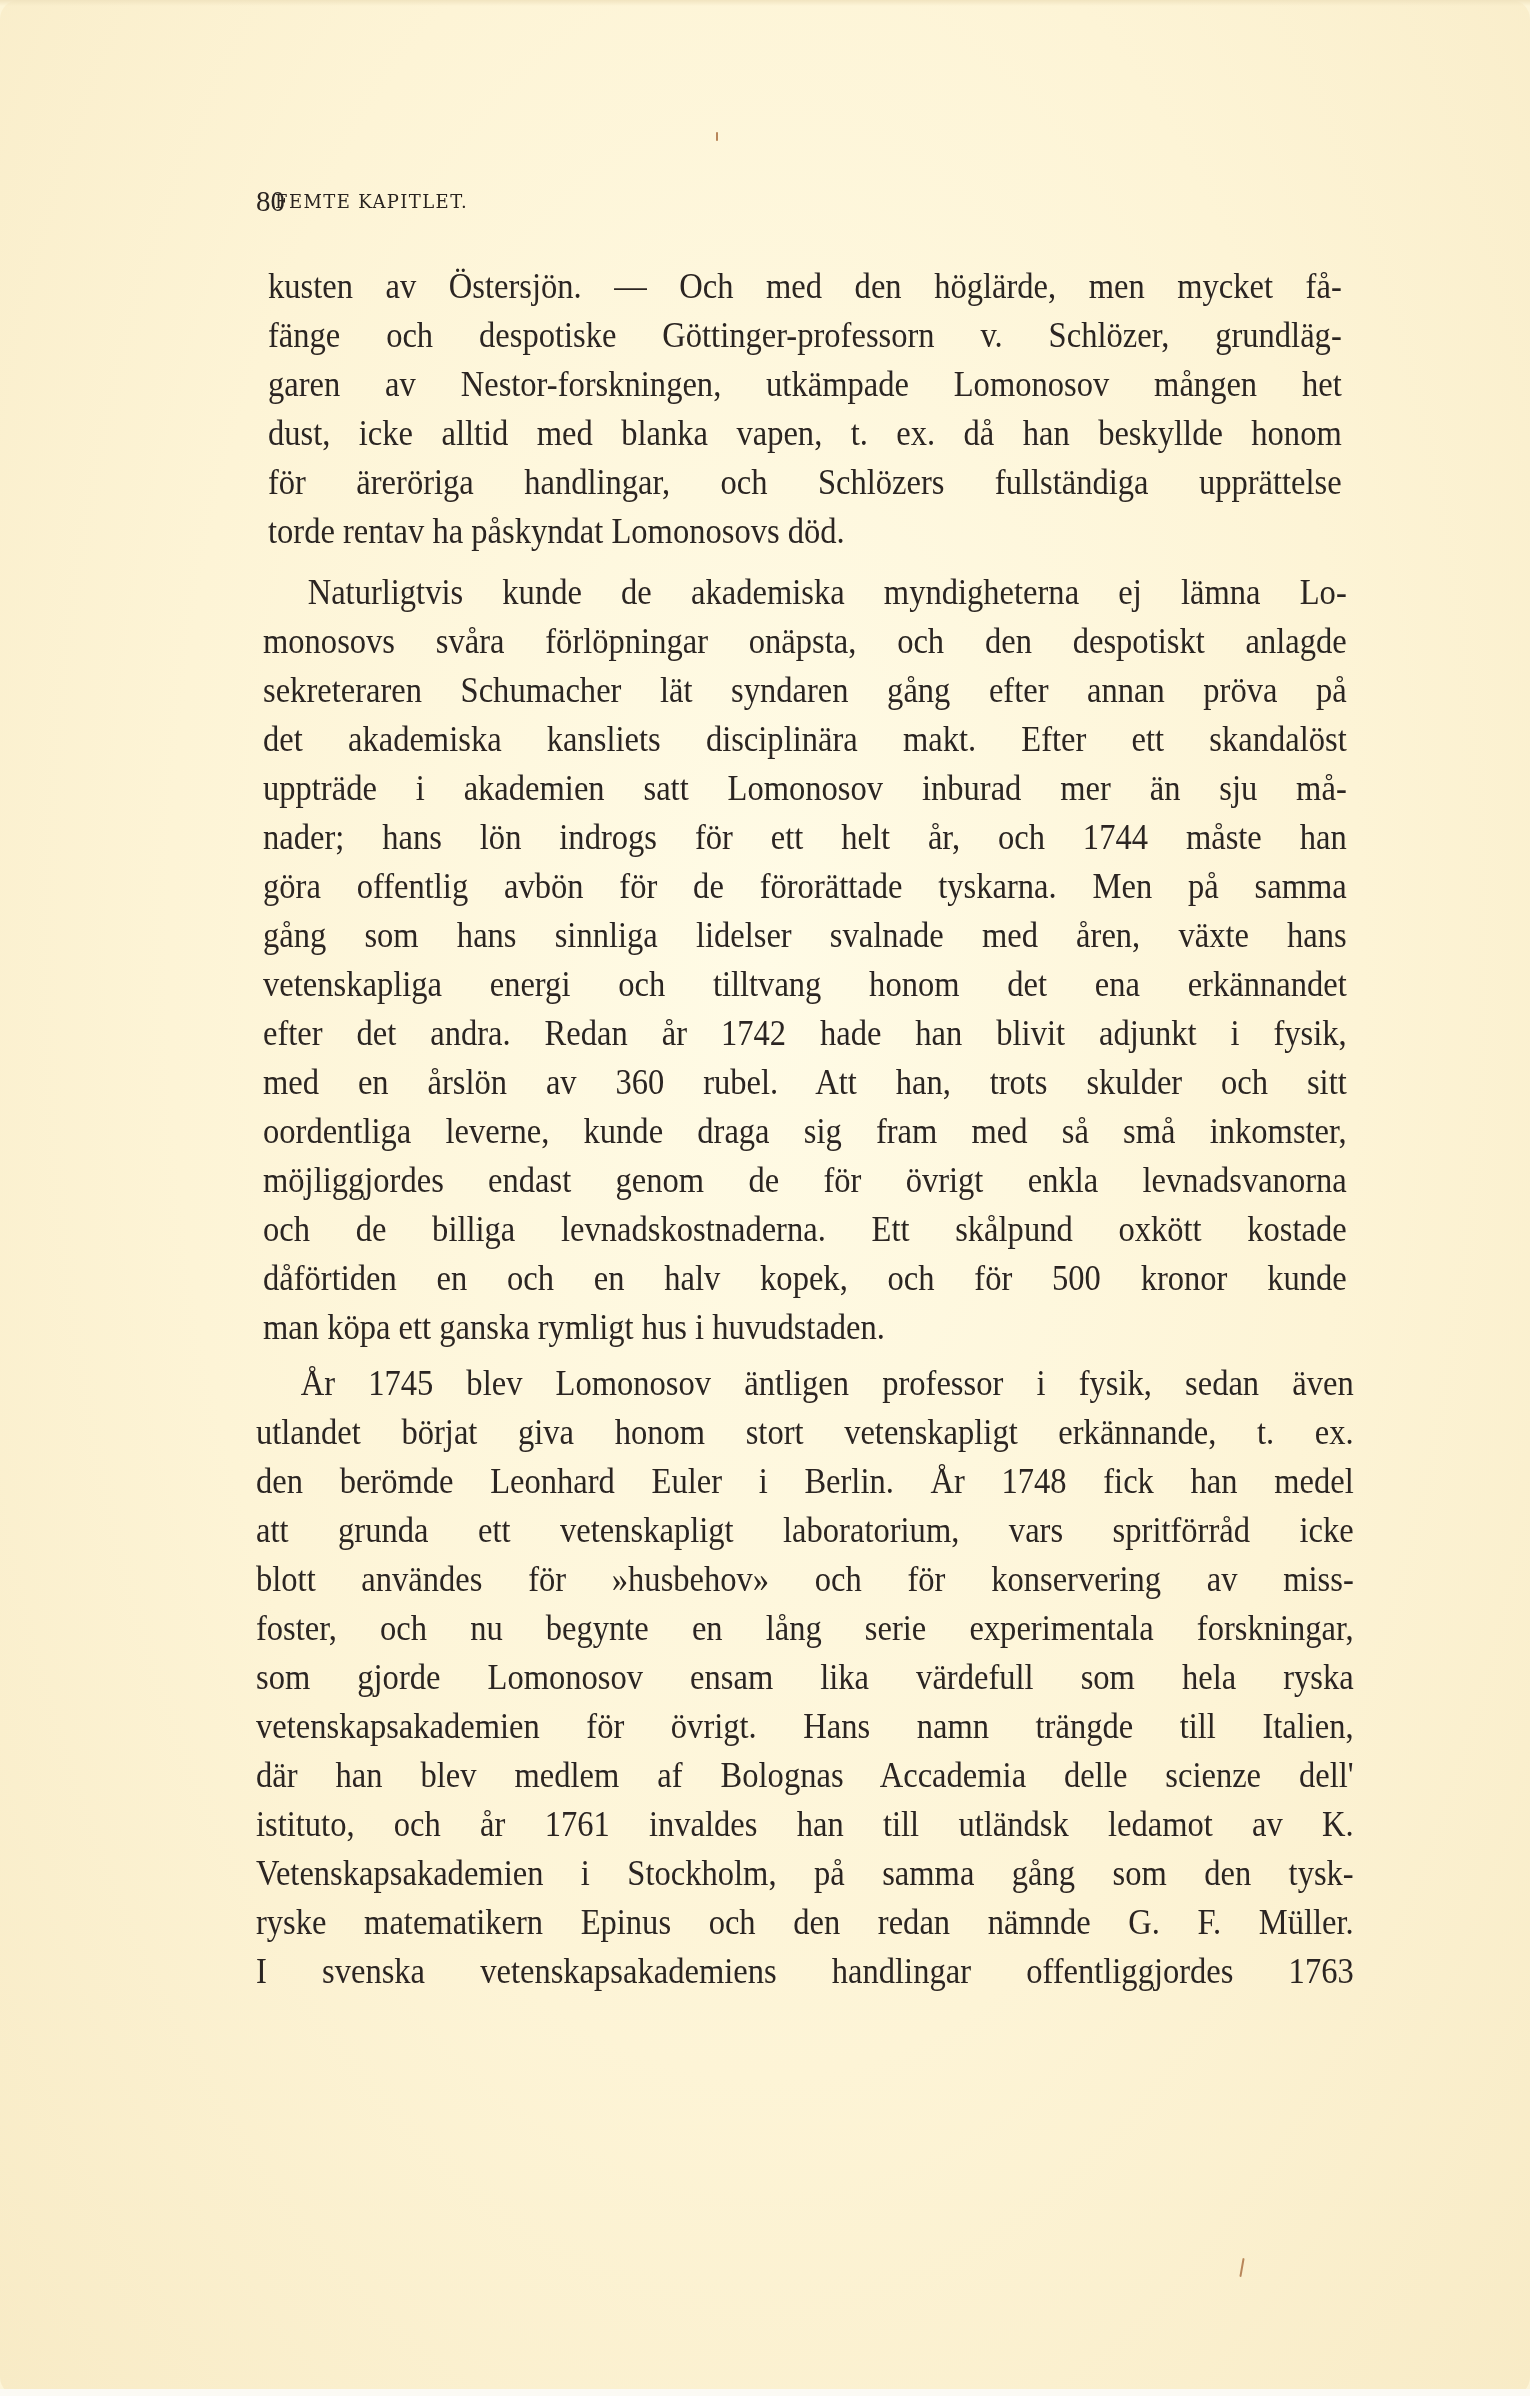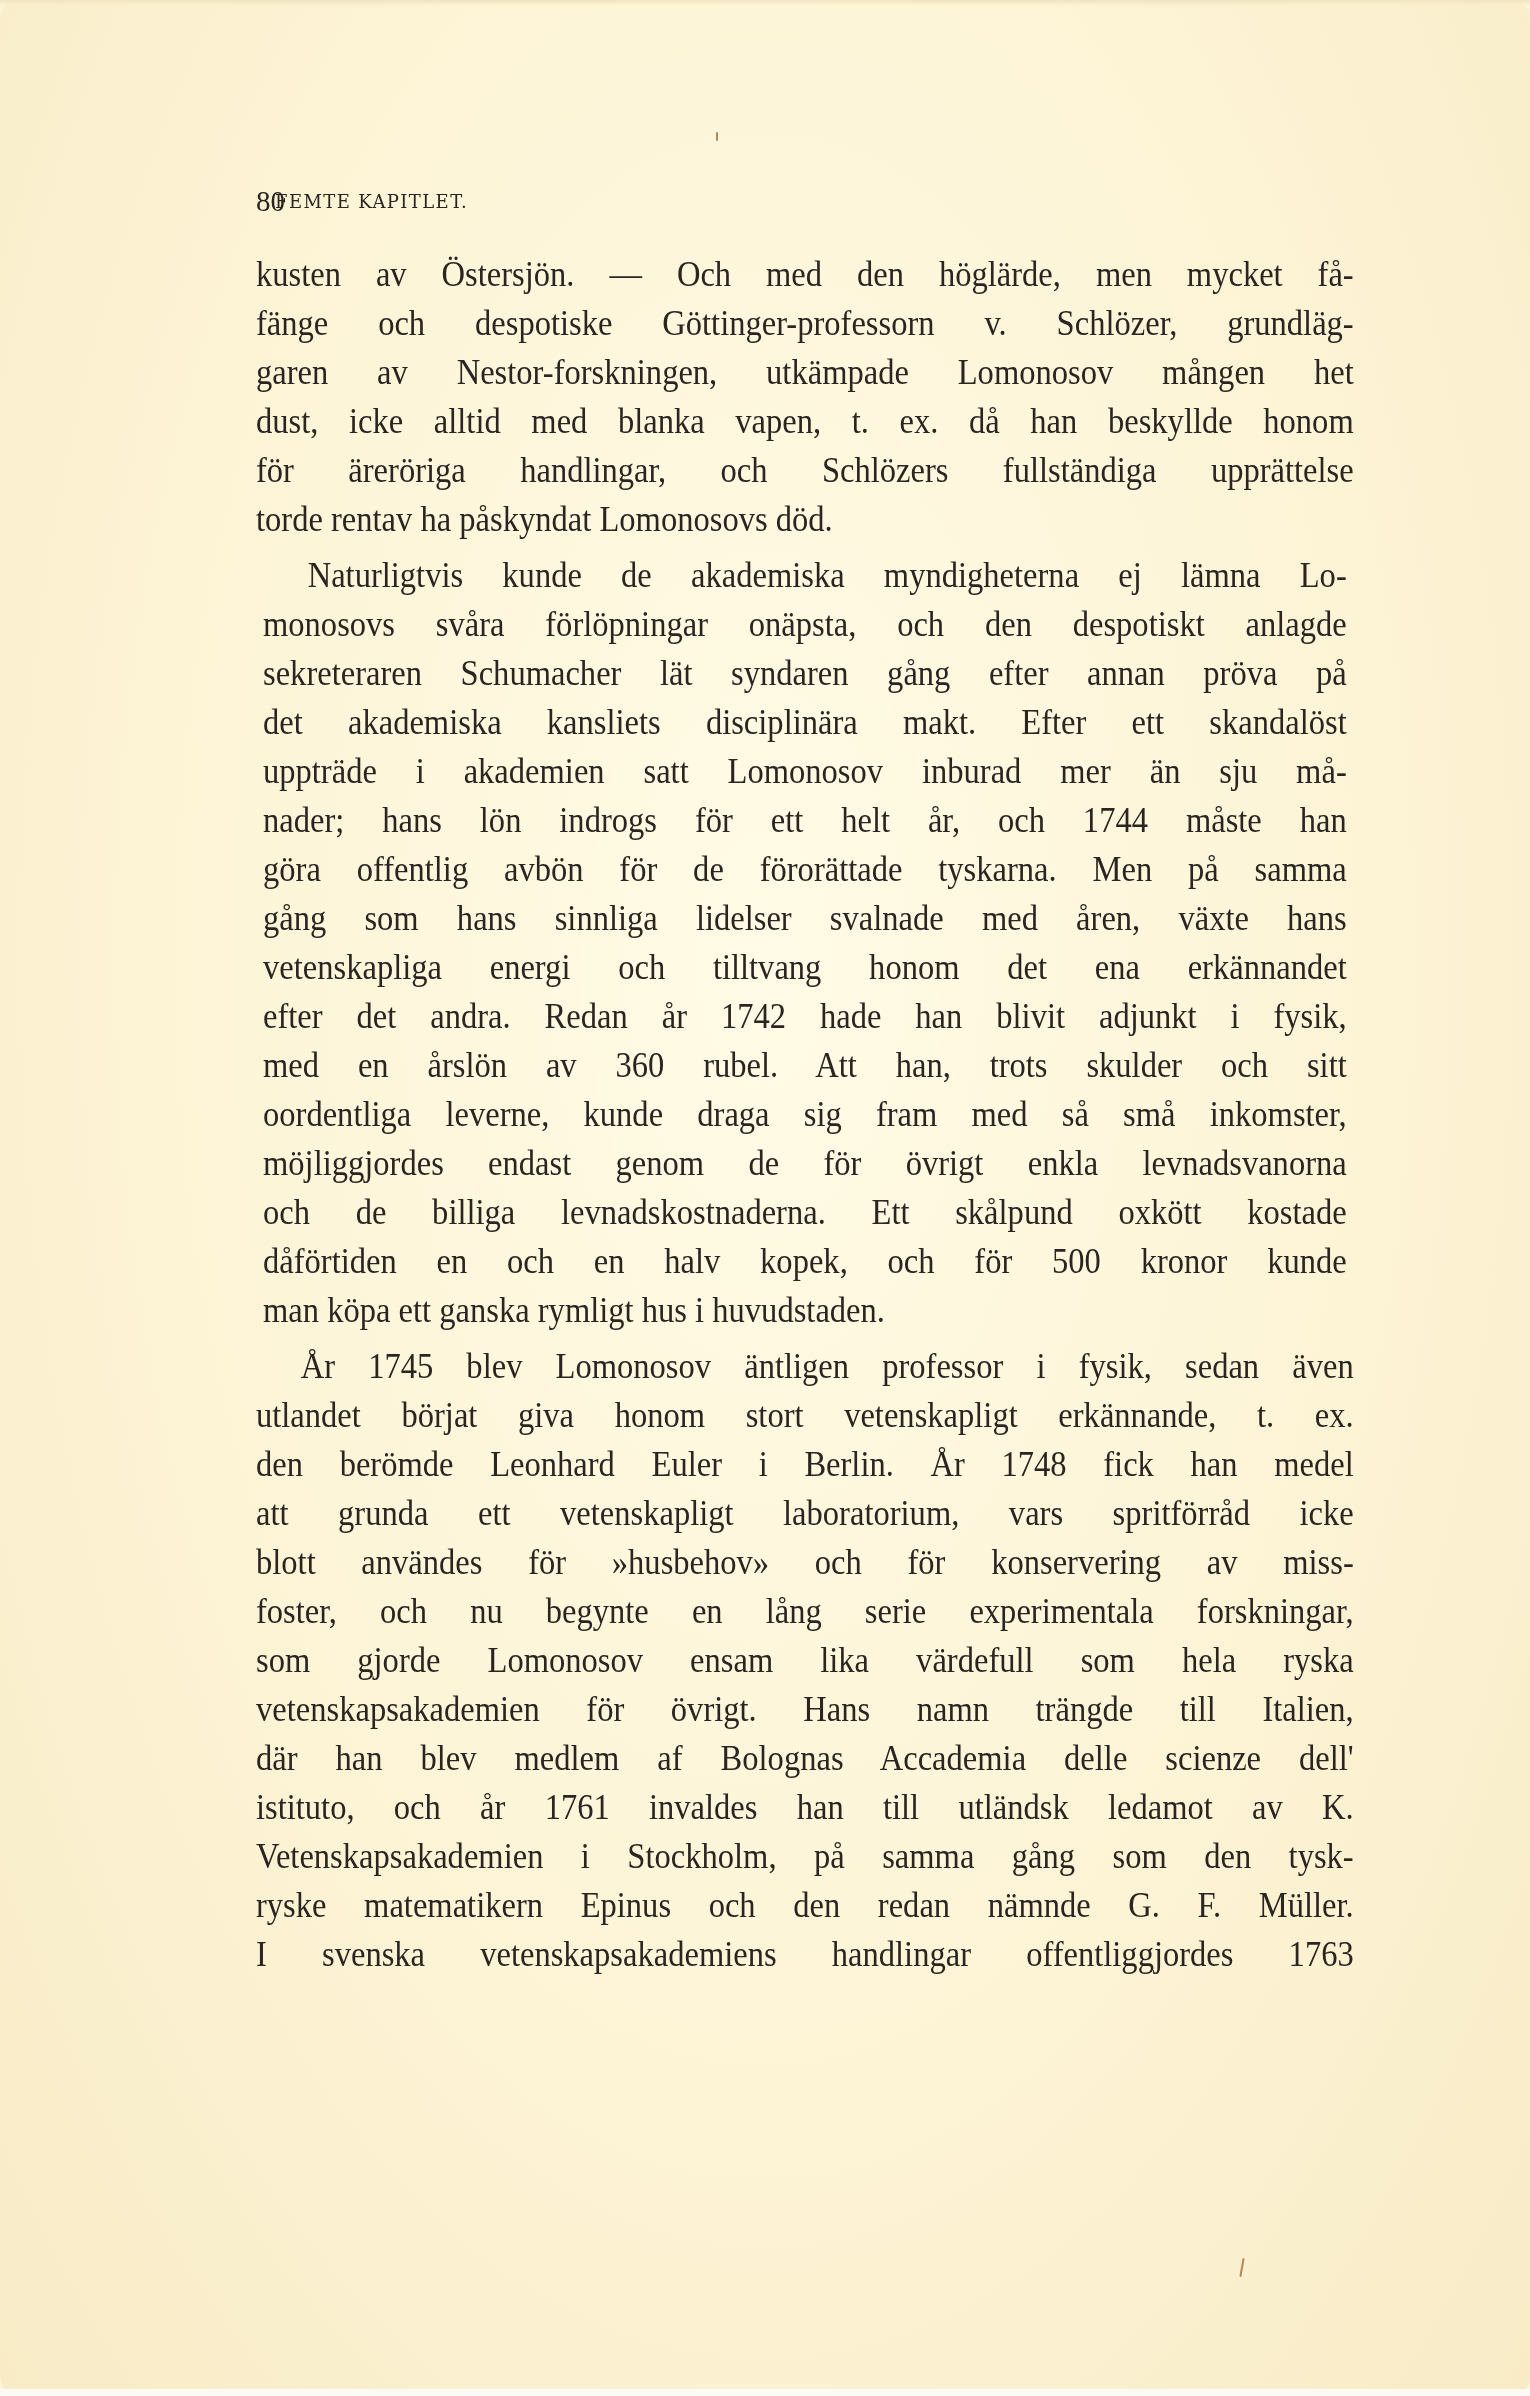--- a/index.html
+++ b/index.html
@@ -103,21 +103,21 @@
   <div class="speck" style="left:716px;top:132px;height:9.4px;"></div>
   <div class="speck" style="left:1241px;top:2258px;height:19px;transform:rotate(10deg);"></div>
 
   <header class="running-head">
     <span class="page-number">80</span>
     <span class="chapter-title">FEMTE KAPITLET.</span>
   </header>
 
   <main class="body-text">
 
-    <p style="margin:0">
+    <p style="margin:12px">
       <span class="line">kusten av Östersjön. — Och med den höglärde, men mycket få-</span>
       <span class="line">fänge och despotiske Göttinger-professorn v. Schlözer, grundläg-</span>
       <span class="line">garen av Nestor-forskningen, utkämpade Lomonosov mången het</span>
       <span class="line">dust, icke alltid med blanka vapen, t. ex. då han beskyllde honom</span>
       <span class="line">för äreröriga handlingar, och Schlözers fullständiga upprättelse</span>
       <span class="line last">torde rentav ha påskyndat Lomonosovs död.</span>
     </p>
 
     <p style="margin:7px">
       <span class="line indent">Naturligtvis kunde de akademiska myndigheterna ej lämna Lo-</span>

